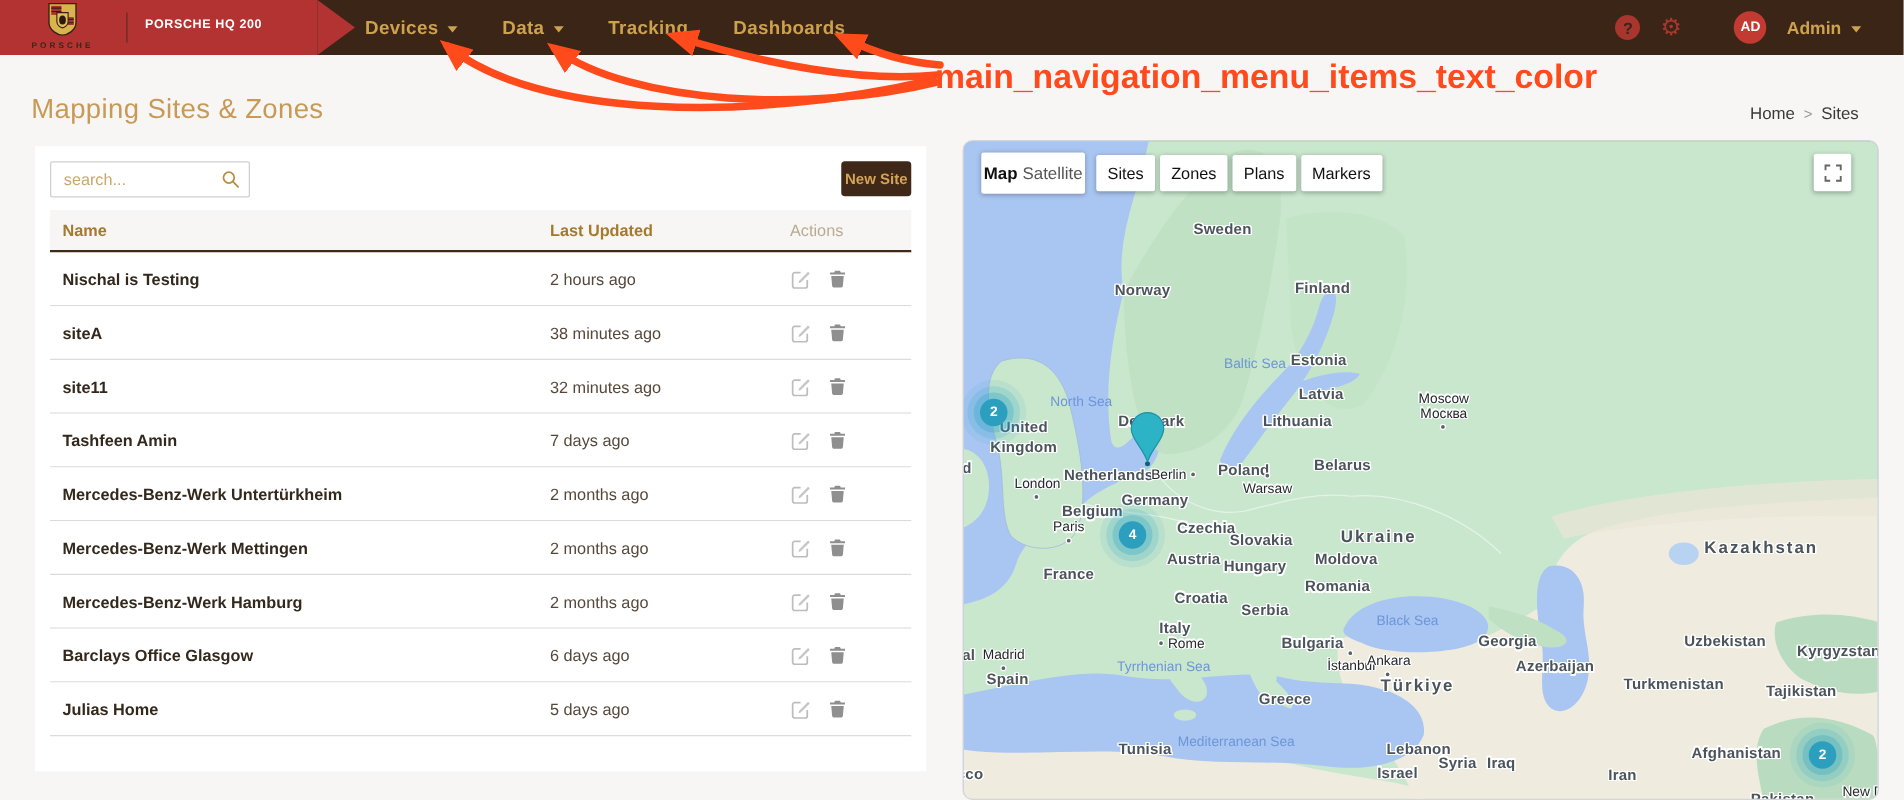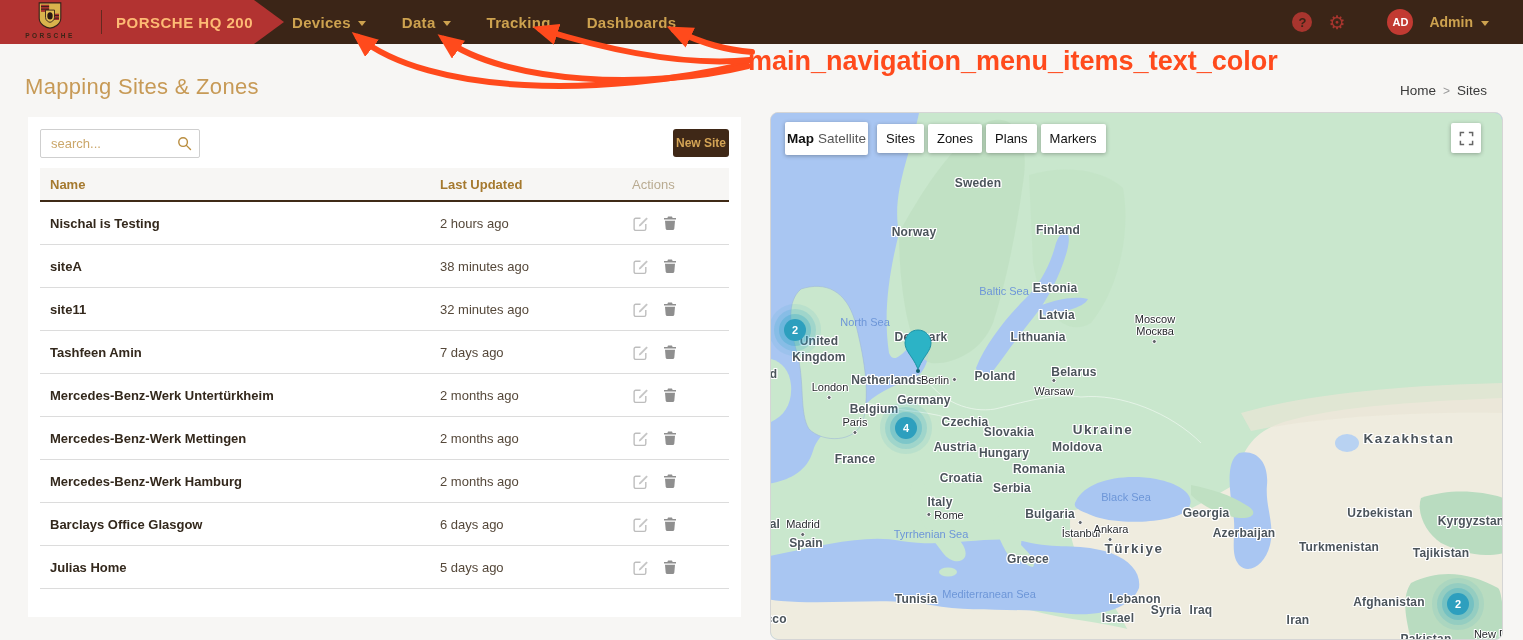--- a/index.html
+++ b/index.html
@@ -8,21 +8,21 @@
 
   
   .header{position:absolute;left:0;top:0;width:1523px;height:44px;background:var(--header-bg,#3b2517);z-index:10}
   .brand-block{position:absolute;left:0;top:0;width:254px;height:44px;background:var(--brand-red,#b23331)}
   .brand-arrow{position:absolute;left:254px;top:0;width:0;height:0;
     border-top:22px solid transparent;border-bottom:22px solid transparent;border-left:30px solid var(--brand-red,#b23331)}
   .crest-wrap{position:absolute;left:14px;top:2px;width:72px;height:40px;text-align:center}
   .crest-wrap svg{display:inline-block}
   .crest-word{font-size:6.5px;font-weight:700;letter-spacing:2.5px;color:#3b2517;margin-top:-1px}
   .brand-divider{position:absolute;left:101px;top:10px;width:1px;height:24px;background:rgba(59,37,23,.65)}
-  .app-title{position:absolute;left:116px;top:14px;font-size:15px;font-weight:700;letter-spacing:.5px;color:#fdba74;white-space:nowrap}
+  .app-title{position:absolute;left:116px;top:14px;font-size:10px;font-weight:700;letter-spacing:.5px;color:#ffffff;white-space:nowrap}
   .nav{position:absolute;left:292px;top:0;height:44px;display:flex;align-items:center;gap:36px}
   .nav-item{display:flex;align-items:center;gap:7px;color:var(--nav-text,#cda24f);font-size:15px;font-weight:700;letter-spacing:.3px;cursor:pointer;white-space:nowrap}
   .chev{display:inline-block;width:0;height:0;border-left:4.5px solid transparent;border-right:4.5px solid transparent;border-top:5px solid currentColor;margin-top:2px}
   .header-right{position:absolute;right:34px;top:0;height:44px;display:flex;align-items:center;gap:16px}
   .help-icon{width:20px;height:20px;border-radius:50%;background:#a8352e;color:#3b2517;font-size:13px;font-weight:700;
     display:flex;align-items:center;justify-content:center;cursor:pointer}
   .gear-icon{font-size:19px;color:#a8352e;cursor:pointer;line-height:1}
   .avatar{width:26px;height:26px;border-radius:50%;background:#c23a32;color:#fff;font-size:11px;font-weight:700;
     display:flex;align-items:center;justify-content:center;margin-left:26px;cursor:pointer}
   .admin{display:flex;align-items:center;gap:8px;color:var(--nav-text,#cda24f);font-size:14px;font-weight:700;cursor:pointer}
@@ -402,21 +402,21 @@
   <span class="map-label country" style="left: 184px; top: 334px;">Austria</span>
 
   <span class="map-label country" style="left: 233px; top: 340px;">Hungary</span>
 
   <span class="map-label country" style="left: 306px; top: 334px;">Moldova</span>
 
   <span class="map-label country lg" style="left: 638px; top: 325px; text-align: right;">Kazakhstan</span>
 
   <span class="map-label country" style="left: 84px; top: 346px;">France</span>
 
-  <span class="map-label country" style="left: 262px; top: 356px; padding-left: 12px;">Romania</span>
+  <span class="map-label country" style="left: 293px; top: 356px; padding-left: 12px;">Romania</span>
 
   <span class="map-label country" style="left: 190px; top: 365px;">Croatia</span>
 
   <span class="map-label country" style="left: 241px; top: 375px;">Serbia</span>
 
   <span class="map-label country" style="left: 435px; top: 400px;">Georgia</span>
 
   <span class="map-label country" style="left: 169px; top: 389px;">Italy</span>
 
   <span class="map-label country" style="left: 279px; top: 401px;">Bulgaria</span>
@@ -466,21 +466,21 @@
 
   <span class="map-label sea" style="left: 160px; top: 421px;">Tyrrhenian Sea</span>
 
   <span class="map-label sea" style="left: 218px; top: 481px;">Mediterranean Sea</span>
 </div>
   <div>
   <span class="map-label city dot-below" style="left: 59px; top: 274px;"><span>London</span><span class="dot"></span></span>
 
   <span class="map-label city dot-right" style="left: 164px; top: 267px;"><span>Berlin</span><span class="dot"></span></span>
 
-  <span class="map-label city dot-above" style="left: 243px; top: 278px; margin-left: 40px;"><span>Warsaw</span><span class="dot"></span></span>
+  <span class="map-label city dot-above" style="left: 243px; top: 278px;"><span>Warsaw</span><span class="dot"></span></span>
 
   <span class="map-label city dot-below" style="left: 84px; top: 309px;"><span>Paris</span><span class="dot"></span></span>
 
   <span class="map-label city dot-below" style="left: 384px; top: 212px;"><span>Moscow</span><span class="sub">Москва</span><span class="dot"></span></span>
 
   <span class="map-label city dot-left" style="left: 178px; top: 402px;"><span>Rome</span><span class="dot"></span></span>
 
   <span class="map-label city dot-below" style="left: 32px; top: 411px;"><span>Madrid</span><span class="dot"></span></span>
 
   <span class="map-label city dot-above" style="left: 310px; top: 420px;"><span>İstanbul</span><span class="dot"></span></span>

